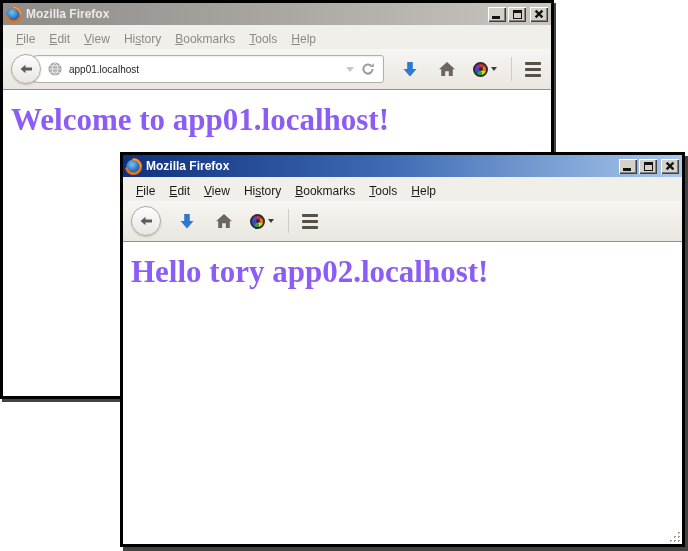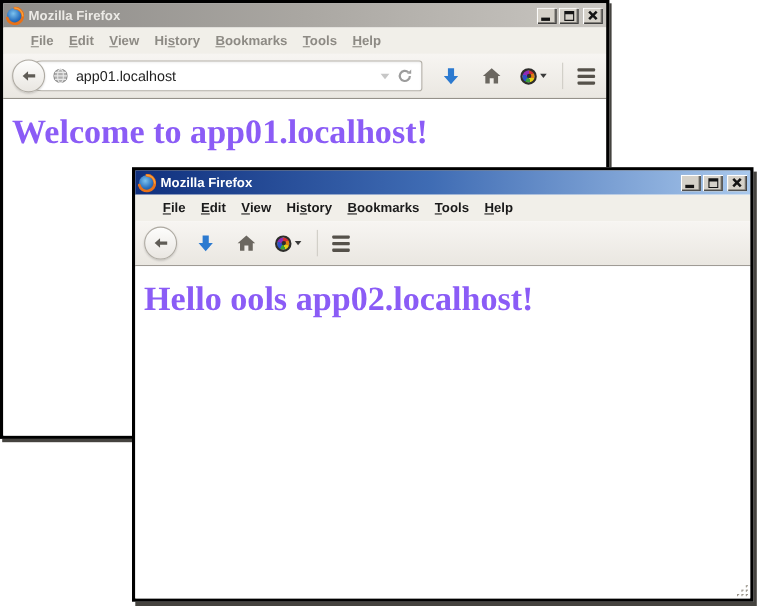--- a/index.html
+++ b/index.html
@@ -25,40 +25,40 @@
   .fxicon { width: 17px; height: 17px; display: inline-flex; flex: none; }
   .winbtns { display: flex; gap: 2px; align-items: center; }
   .wbtn { width: 18px; height: 15px; background: #d5d1c9; display: flex;
           align-items: center; justify-content: center;
           box-shadow: inset 1px 1px 0 #ffffff, inset -1px -1px 0 #404040, inset -2px -2px 0 #84817b; }
   .wbtn.close { margin-left: 2px; }
   .g-min { width: 8px; height: 3px; background: #141414; margin-top: 7px; margin-right: 2px; }
   .g-max { width: 9px; height: 9px; border: 1px solid #141414; border-top-width: 3px; }
 
   
-  .menubar { height: 24px; background: #f1efe9; display: flex; align-items: center;
-             padding-left: 18px; font-size: 12px; font-weight: bold; }
+  .menubar { height: 24px; background: #f1efe9; display: flex; align-items: flex-end;
+             padding-left: 6px; font-size: 12px; }
   .menuitem { padding: 3px 7px; white-space: nowrap; cursor: default; }
   .front .menuitem { color: #1a1a1a; }
   .back  .menuitem { color: #8d8a84; }
   .mk { text-decoration: underline; }
 
   
   .navbar { height: 41px; background: linear-gradient(#f7f5f2,#eae7e1);
             border-bottom: 1px solid #95918a; display: flex; align-items: center;
             padding: 0 10px 0 8px; }
   .backbtn { width: 30px; height: 30px; border-radius: 50%; flex: none; z-index: 2;
              background: linear-gradient(#fdfdfc,#e9e6e1); border: 1px solid #aeaaa2;
              display: flex; align-items: center; justify-content: center;
              box-shadow: 0 1px 2px rgba(0,0,0,.18); }
   .urlbar { flex: 1; height: 28px; margin-left: -17px; background: #fff;
             border: 1px solid #b3afa7; border-radius: 15px 3px 3px 15px;
             display: flex; align-items: center; gap: 7px; padding: 0 8px 0 23px;
             box-shadow: inset 0 1px 2px rgba(0,0,0,.07); }
-  .urltext { font-size: 13px; color: #1f1f1f; white-space: nowrap; }
+  .urltext { font-size: 10px; color: #1f1f1f; white-space: nowrap; }
   .ddl { margin-left: auto; width: 0; height: 0; border-left: 4px solid transparent;
          border-right: 4px solid transparent; border-top: 5px solid #c7c7c7; }
   .navicon { display: inline-flex; flex: none; align-items: center; justify-content: center; }
   .i-download { margin-left: 17px; }
   .i-home { margin-left: 19px; }
   .wheelwrap { margin-left: 17px; display: inline-flex; align-items: center; gap: 3px; }
   .wheel { width: 15px; height: 15px; border-radius: 50%; border: 2px solid #2e2d2b;
            background: conic-gradient(#d23333 0 55deg,#e07f14 55deg 110deg,#e3d018 110deg 160deg,
                        #3d9e3d 160deg 215deg,#2b51c8 215deg 290deg,#8f2bb8 290deg 360deg);
            position: relative; }
@@ -260,19 +260,19 @@
       <span class="caret"></span>
     </span>
     <span class="vsep"></span>
     <span class="burger">
       <span></span>
         <span></span>
         <span></span>
     </span>
   </div>
   <div class="content">
-    <h1>Hello ools app02.localhost!</h1>
+    <h1>Hello tory app02.localhost!</h1>
     <span class="grip">
       <svg width="14" height="14" viewBox="0 0 14 14">
           <use href="#gripdots"></use>
         </svg></span>
   </div>
 </div>
 
 </body></html>

